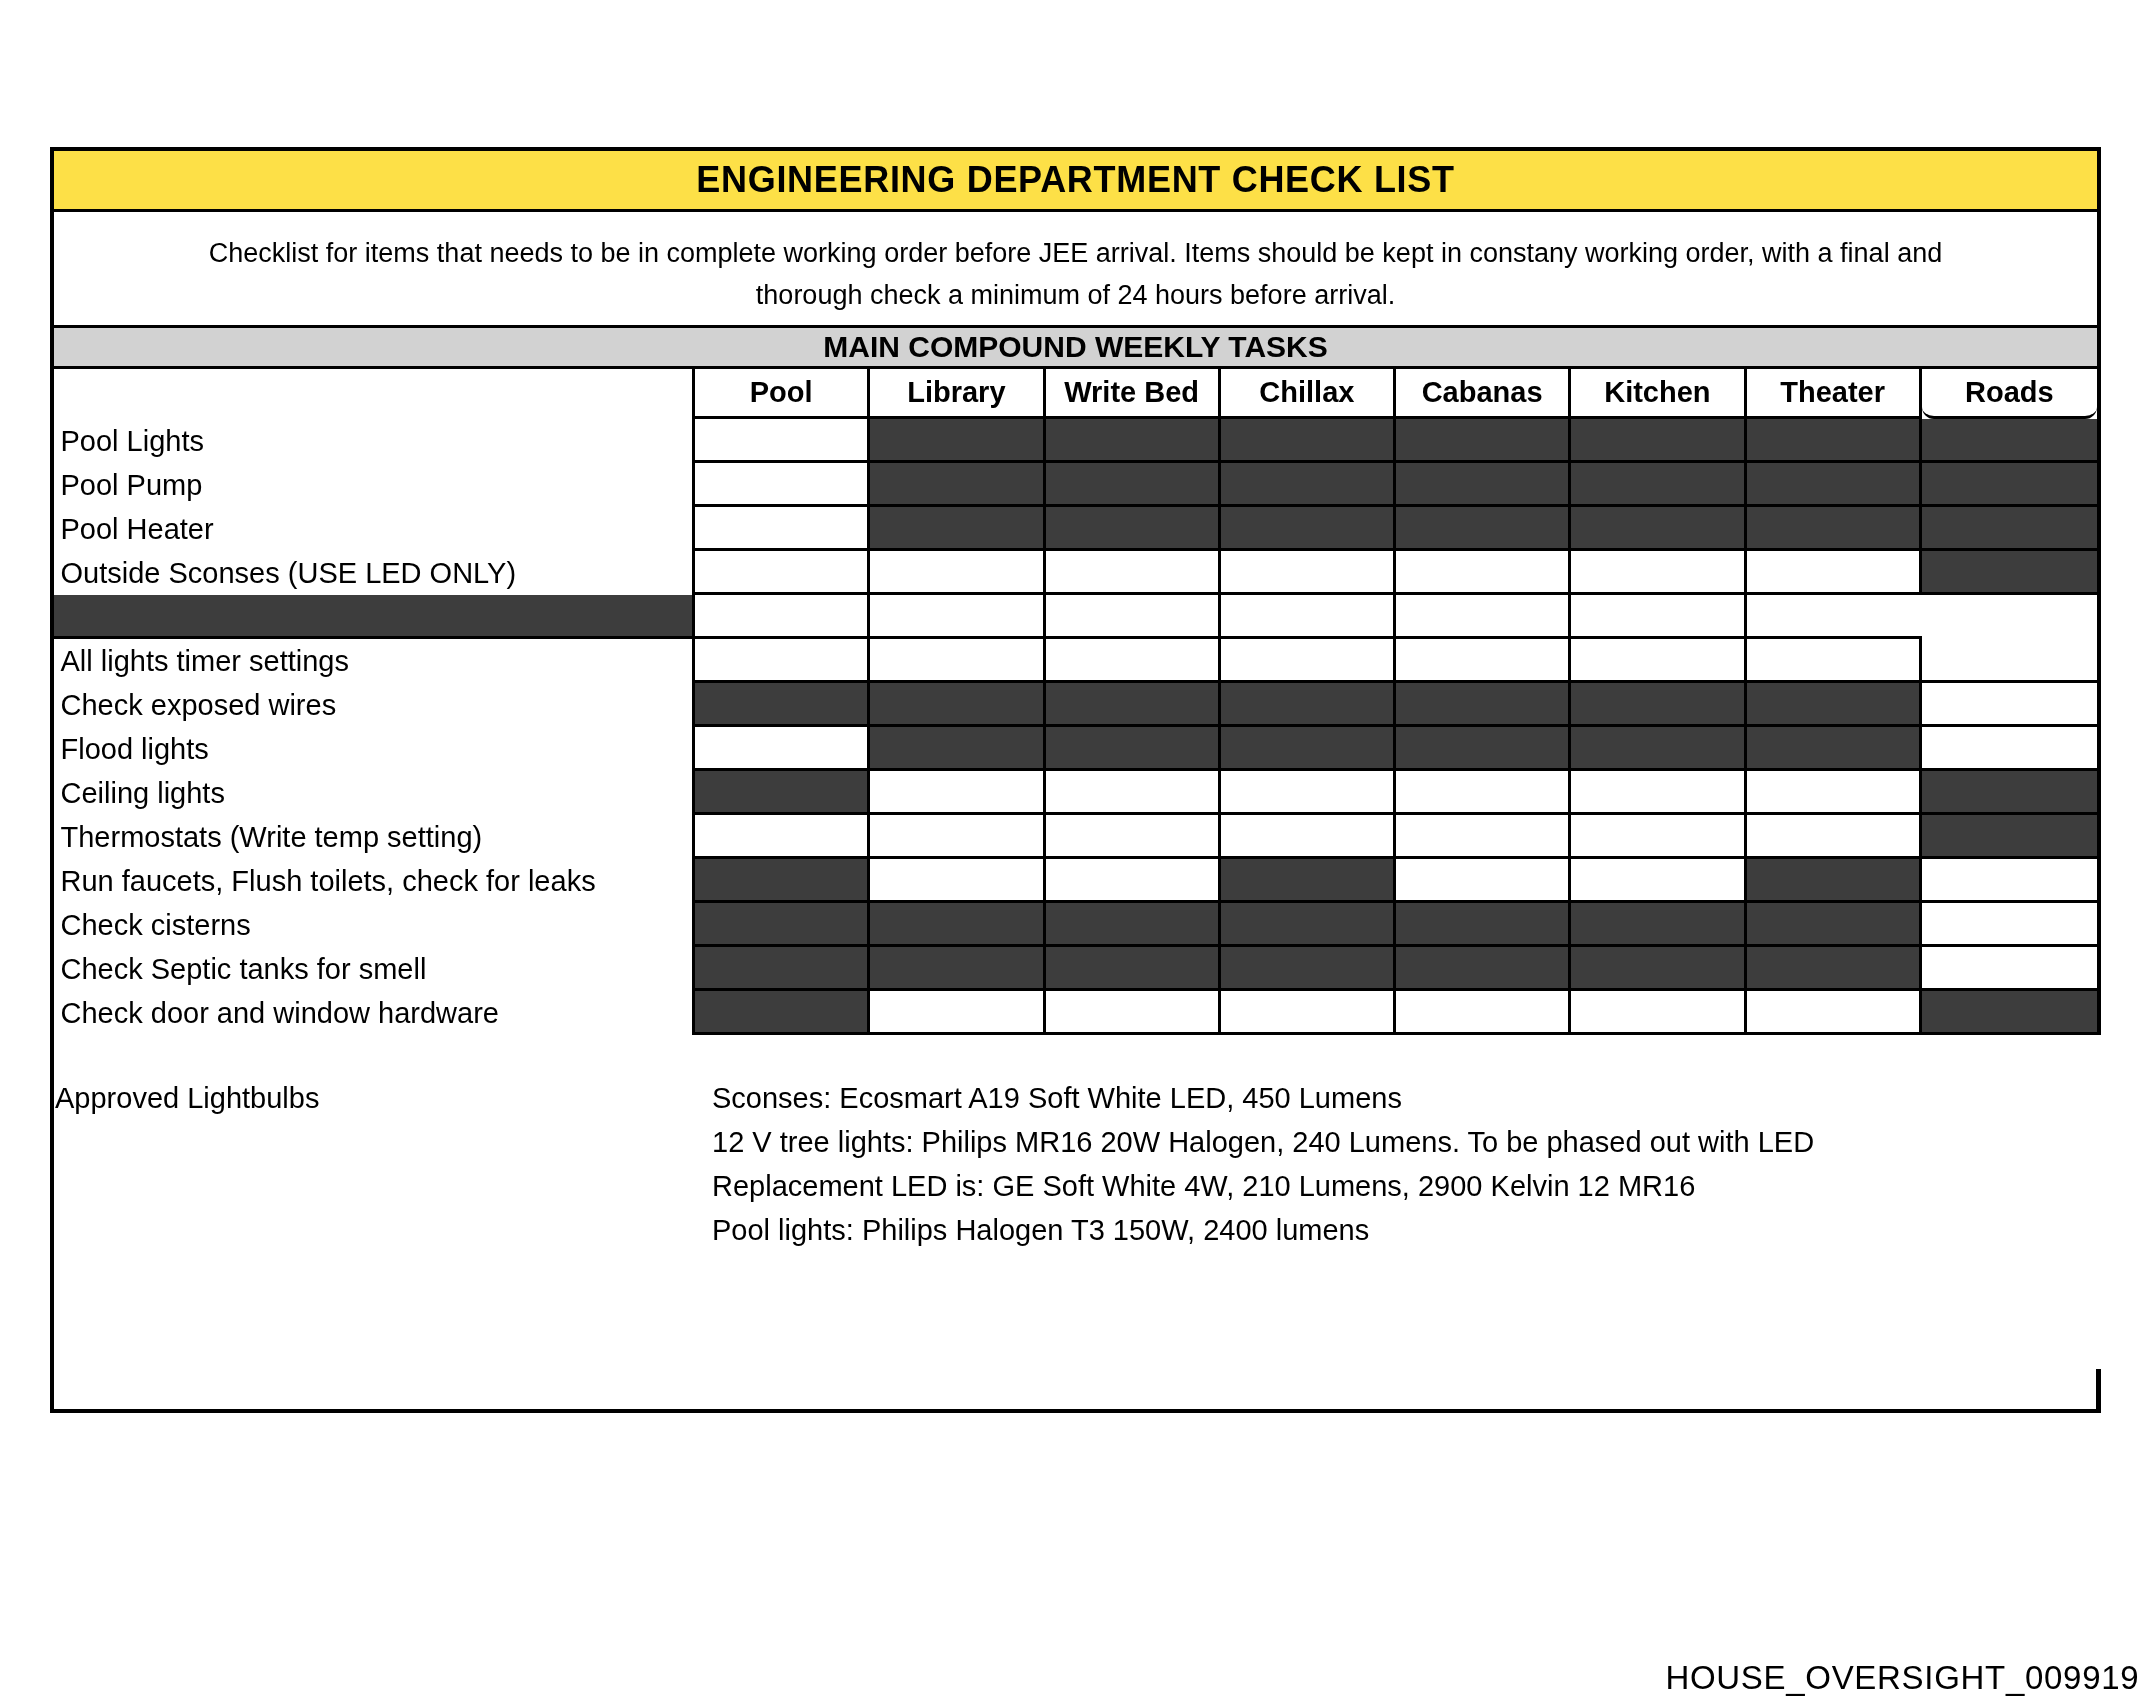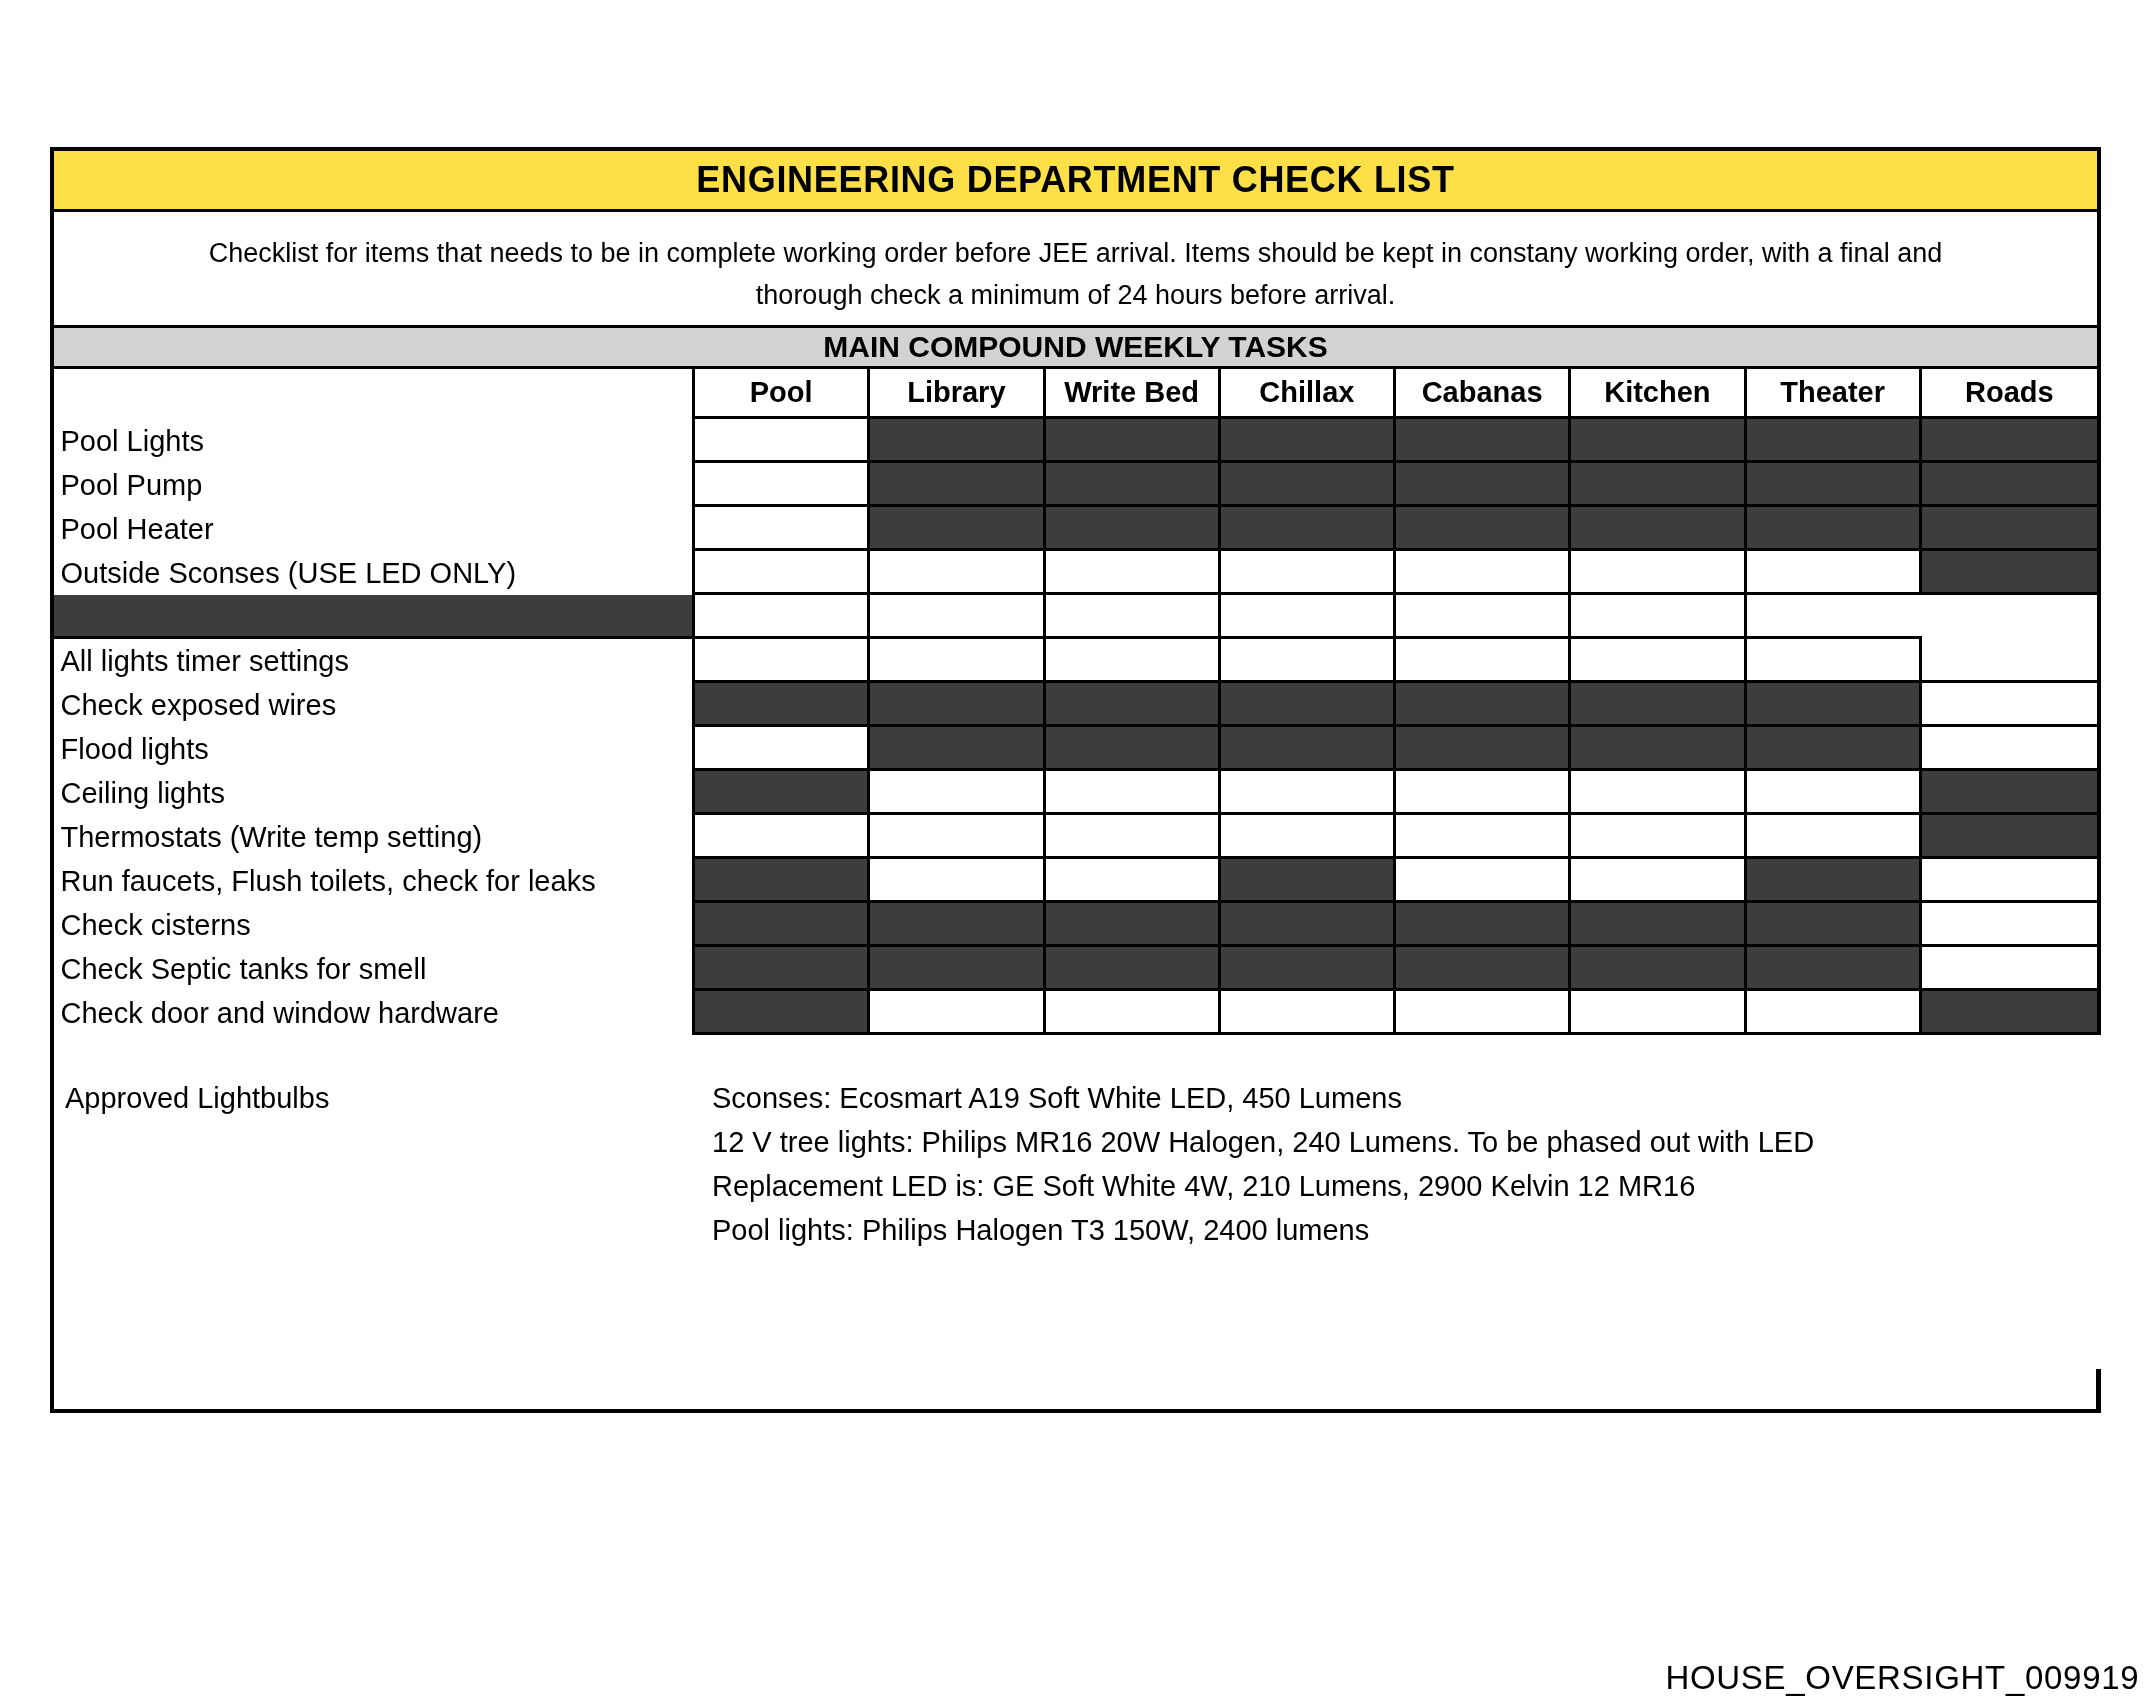--- a/index.html
+++ b/index.html
@@ -72,21 +72,21 @@
   .th {
     border-right: 3.3px solid #000;
     border-bottom: 3.3px solid #000;
     box-sizing: border-box;
     display: flex;
     align-items: center;
     justify-content: center;
     font-size: 29px;
     font-weight: bold;
   }
-  .th.last { border-right: none; }
+  .th.last { border-right: none; border-radius: 12px; }
   .trow {
     display: grid;
     grid-template-columns: 641px repeat(8, 1fr);
     height: 44px;
   }
   .tlabel {
     border-right: 3.3px solid #000;
     box-sizing: border-box;
     display: flex;
     align-items: center;
@@ -108,21 +108,21 @@
     top: 929px;
     width: 100%;
     display: flex;
     align-items: flex-start;
     font-size: 29px;
     line-height: 44px;
   }
   .lb-label {
     width: 641px;
     box-sizing: border-box;
-    padding-left: 11px;
+    padding-left: 1px;
     flex-shrink: 0;
     white-space: nowrap;
   }
   .lb-lines { padding-left: 17px; }
   .lb-line { white-space: nowrap; }
   .right-tick {
     position: absolute;
     right: 0;
     bottom: 0;
     width: 4.6px;

